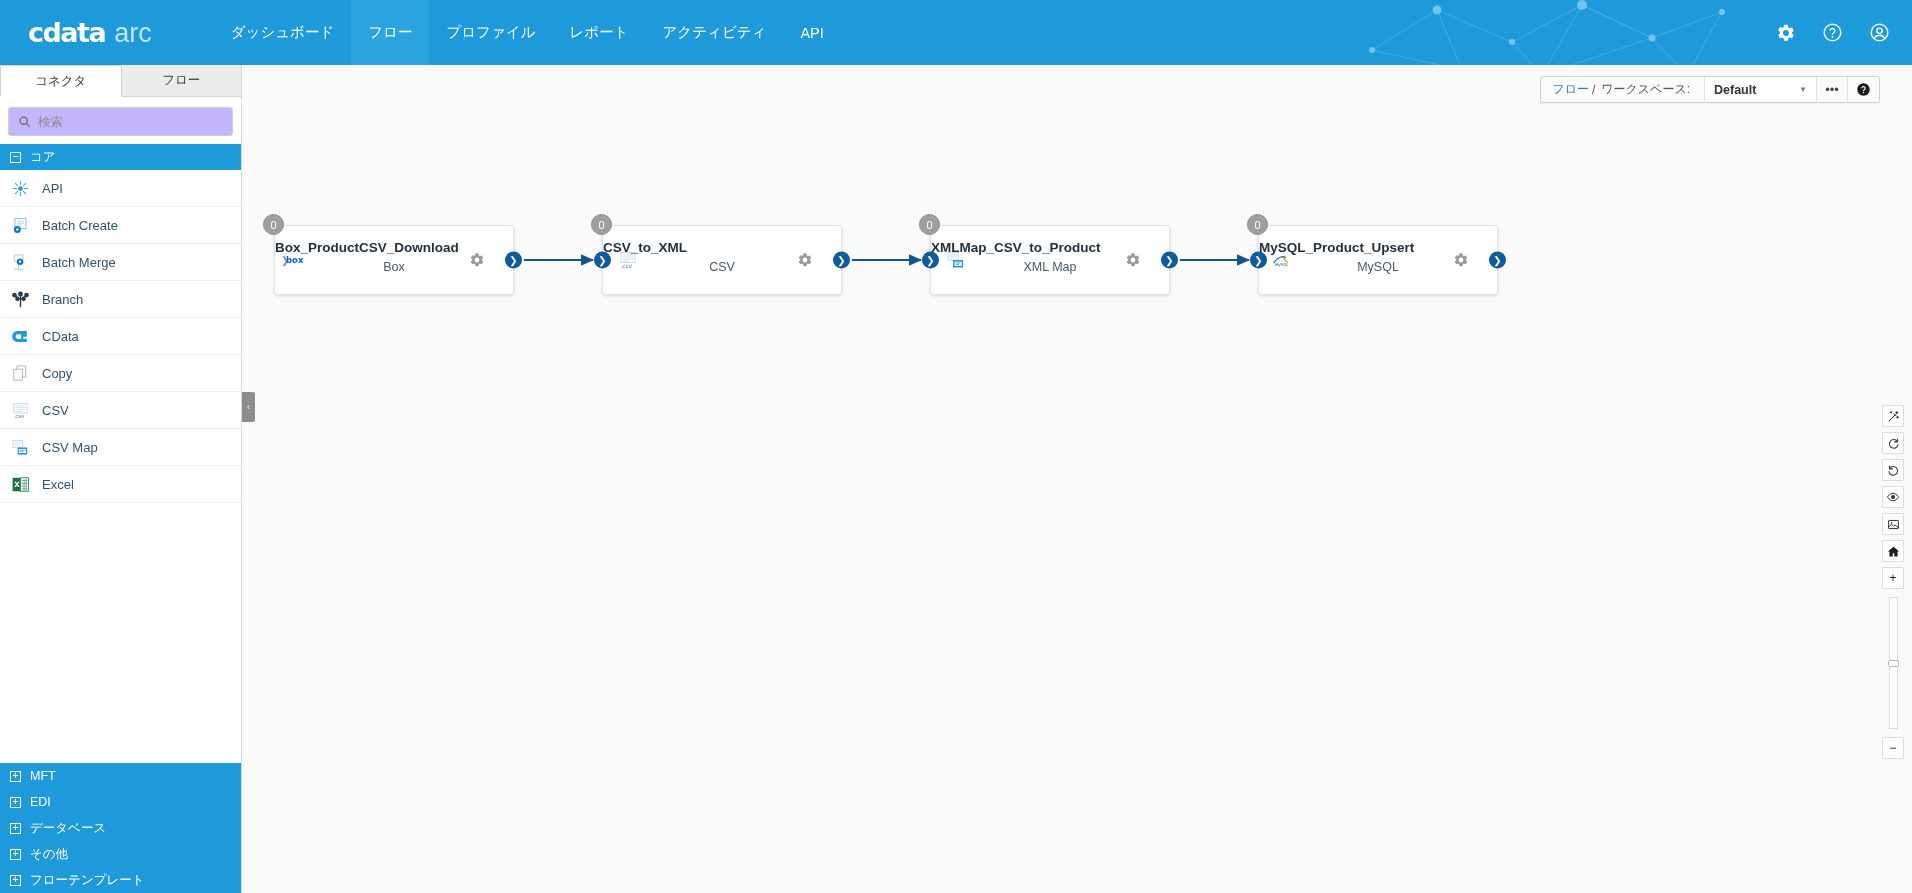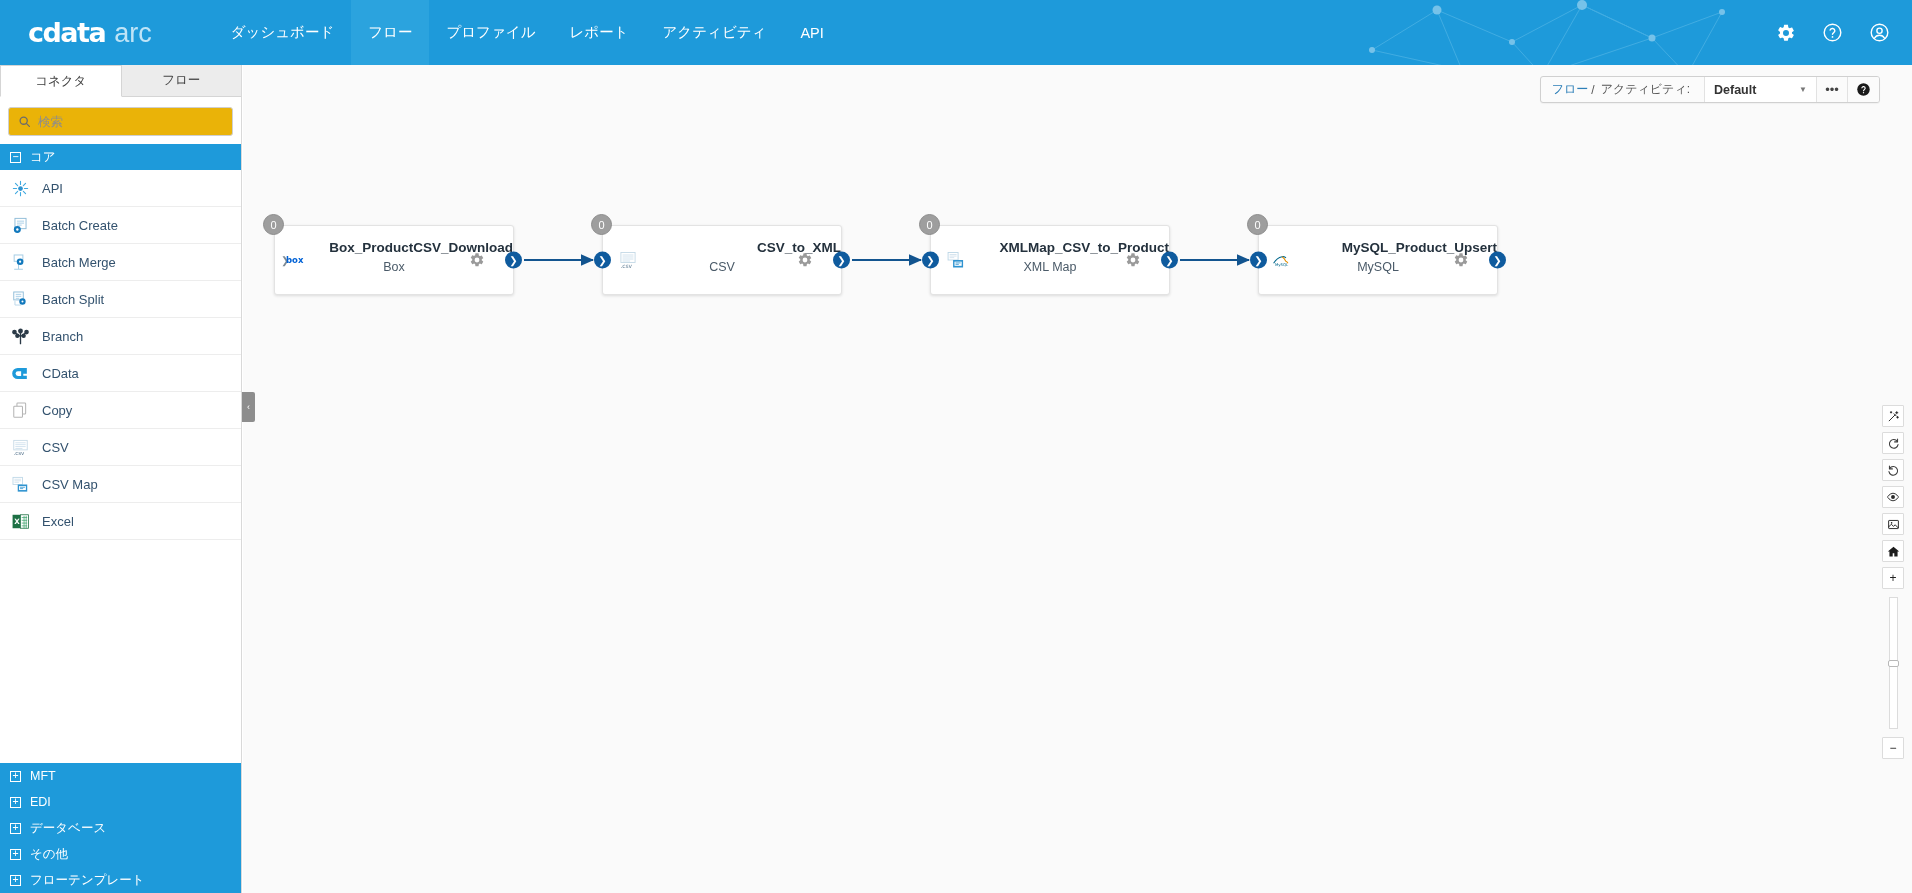--- a/index.html
+++ b/index.html
@@ -71,21 +71,21 @@
   .side-tab.active {
     background: #ffffff; color: #404040;
     border-bottom: 1px solid #ffffff;
     border-left: 1px solid #d5d5d5; border-right: 1px solid #d5d5d5;
     border-top: 1px solid #d5d5d5;
   }
   .search-wrap { padding: 10px 8px 8px 8px; flex: 0 0 auto; }
   .search-box {
     display: flex; align-items: center; gap: 7px;
     height: 29px; border: 1px solid #cfcfcf; border-radius: 3px;
-    padding: 0 9px; background: #eab308;
+    padding: 0 9px; background: #c4b5fd;
   }
   .search-box input {
     border: none; outline: none; font-size: 12.5px;
     color: #555; flex: 1; background: transparent;
     font-family: "Liberation Sans", sans-serif;
   }
   .search-box input::placeholder { color: #8d8d8d; }
 
   .cat-header {
     background: #1e9ada; color: #fff;
@@ -185,21 +185,21 @@
   }
   .node-badge {
     position: absolute; left: -12px; top: -12px;
     width: 21px; height: 21px; border-radius: 50%;
     background: #9e9e9e; color: #fff;
     font-size: 11px; display: flex; align-items: center; justify-content: center;
     border: 1px solid #8d8d8d; cursor: pointer; z-index: 5;
   }
   .node-title {
     position: absolute; top: 14px; left: 0; right: 0;
-    text-align: right; font-size: 13.5px; font-weight: bold;
+    text-align: left; font-size: 13.5px; font-weight: bold;
     color: #24313d;
   }
   .node-sub {
     position: absolute; top: 34px; left: 0; right: 0;
     text-align: center; font-size: 12.5px; color: #4a5a68;
   }
   .node-logo {
     position: absolute; left: 10px; top: 50%; transform: translateY(-50%);
     width: 30px; height: 24px;
     display: flex; align-items: center; justify-content: center;
@@ -361,32 +361,20 @@
         <svg width="19" height="19" viewBox="0 0 24 24" fill="none" stroke="#a9cfe6" stroke-width="1.3">
           <rect x="4" y="2.5" width="11" height="8"></rect>
           <path d="M9.5 10.5v5M4 20.5h11M9.5 15.5v5"></path>
           <circle cx="11.5" cy="11" r="4.2" fill="#1279bd" stroke="none"></circle>
           <circle cx="11.5" cy="11" r="1.4" fill="#ffffff" stroke="none"></circle>
         </svg>
       </span>
       <span>Batch Merge</span>
     </div>
 
-    <div class="conn-item">
-      <span class="conn-ico">
-        <svg width="19" height="19" viewBox="0 0 24 24">
-          <rect x="3.5" y="2.5" width="12" height="10" fill="#fff" stroke="#8fbcd8" stroke-width="1.2"></rect>
-          <path d="M6 5.5h7M6 8h7M6 10.5h4.5" stroke="#9ec9e4" stroke-width="1.1"></path>
-          <path d="M5 14v5h8" stroke="#b9d7ea" stroke-width="1.2" fill="none"></path>
-          <circle cx="14.5" cy="14.5" r="4" fill="#1279bd"></circle>
-          <circle cx="14.5" cy="14.5" r="1.3" fill="#ffffff"></circle>
-        </svg>
-      </span>
-      <span>Batch Split</span>
-    </div>
 
     <div class="conn-item">
       <span class="conn-ico">
         <svg width="19" height="19" viewBox="0 0 24 24" fill="none" stroke="#2b3a47" stroke-width="1.7">
           <path d="M12 21V8" stroke-linecap="round"></path>
           <path d="M12 12 5.5 7.5M12 12l6.5-4.5" stroke-linecap="round"></path>
           <circle cx="12" cy="5" r="2.2" fill="#2b3a47"></circle>
           <circle cx="4.4" cy="6.4" r="2.1" fill="#2b3a47"></circle>
           <circle cx="19.6" cy="6.4" r="2.1" fill="#2b3a47"></circle>
           <circle cx="8" cy="11" r="1.9" fill="#2b3a47"></circle>
@@ -482,21 +470,21 @@
 
 <div class="collapse-handle">‹</div>
 
 <div class="canvas">
 
   <div class="canvas-topbar">
     <div class="ws-selector">
       <div class="ws-label">
         <span class="wstxt">フロー</span>
         <span class="slashtxt">/</span>
-        <span class="slashtxt">アクティビティ:</span>
+        <span class="slashtxt">ワークスペース:</span>
       </div>
       <div class="ws-select">
         <span>Default</span>
         <span class="ws-caret">▼</span>
       </div>
       <div class="ws-btn">•••</div>
       <div class="ws-btn">
         <svg width="15" height="15" viewBox="0 0 24 24" fill="#1a1a1a">
           <circle cx="12" cy="12" r="10"></circle>
           <path d="M9.4 9.3a2.7 2.7 0 0 1 5.3.8c0 1.8-2.6 2.2-2.6 3.8" fill="none" stroke="#ffffff" stroke-width="1.8" stroke-linecap="round"></path>

